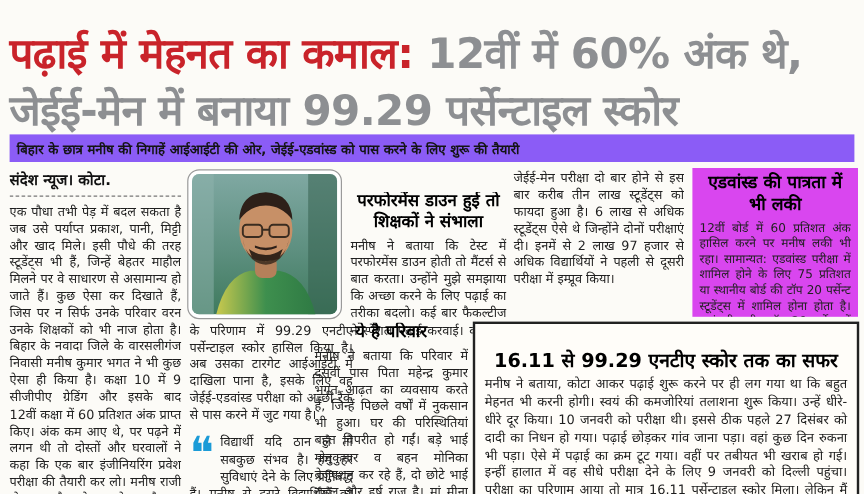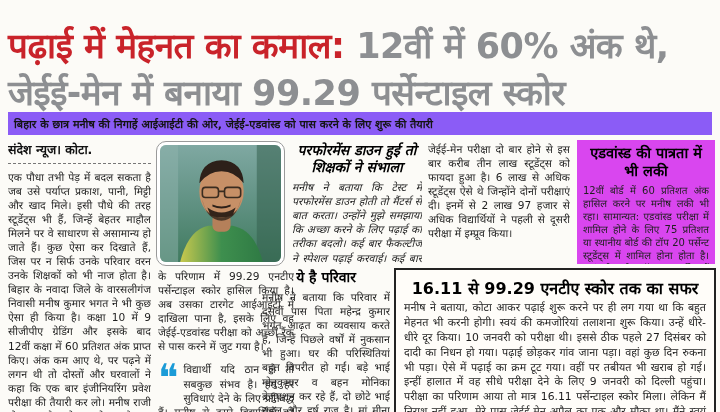--- a/index.html
+++ b/index.html
@@ -52,21 +52,21 @@
     background:#d946ef; box-sizing:border-box; padding:5px 6px;
   }
   .cream .sec-h { font-size:14.5px; }
   
   .jbox {
     position:absolute; left:394px; top:268px; width:322px; height:160px;
     box-sizing:border-box; border:2px solid #222; background:#fffdf9;
     padding:3px 8px 4px 8px;
   }
   .jbox-h {
-    text-align:center; font-weight:bold; font-size:16px; color:#000; margin:4px 0 2px 0;
+    text-align:center; font-weight:bold; font-size:16px; color:#000; margin:16px 0 2px 0;
   }
   .jbox-b { text-align:justify; font-size:10.8px; line-height:1.38; color:#1d1d1d; }
 </style>
 </head>
 <body>
 
 <div class="page">
 
   <h1 class="headline">
     <span class="hl-red">पढ़ाई में मेहनत का कमाल</span><span class="hl-red">: </span><span class="hl-gray">12वीं में 60% अंक थे, जेईई-मेन में बनाया 99.29 पर्सेन्टाइल स्कोर</span>
@@ -117,21 +117,21 @@
   </div>
 
   <div class="col" style="left:158px; top:269px; width:136px; height:143px; overflow:hidden;">
     <div>के परिणाम में 99.29 एनटीए पर्सेन्टाइल स्कोर हासिल किया है। अब उसका टारगेट आईआईटी में दाखिला पाना है, इसके लिए वह जेईई-एडवांस्ड परीक्षा को अच्छी रैंक से पास करने में जुट गया है।</div>
     <div class="quote">
       <span class="quote-glyph">❝</span>
       <span>विद्यार्थी यदि ठान ले तो सबकुछ संभव है। हम हर सुविधाएं देने के लिए प्रतिबद्ध हैं। मनीष से दूसरे विद्यार्थियों को प्रेरित होना चाहिए, हालात विपरीत हों तो भी हिम्मत नहीं हारते हुए आगे बढ़ना चाहिए।</span>
     </div>
   </div>
 
-  <div class="col" style="left:292px; top:142px; width:130px; height:122px; overflow:hidden;font-style:italic;">
+  <div class="col" style="left:292px; top:160px; width:130px; height:122px; overflow:hidden;">
     <div class="sec-h">परफोरमेंस डाउन हुई तो शिक्षकों ने संभाला</div>
     <div>मनीष ने बताया कि टेस्ट में परफोरमेंस डाउन होती तो मैंटर्स से बात करता। उन्होंने मुझे समझाया कि अच्छा करने के लिए पढ़ाई का तरीका बदलो। कई बार फैकल्टीज ने स्पेशल पढ़ाई करवाई। कई बार फैकल्टीज ने कॉल पर भी मेरी समस्याओं का समाधान किया।</div>
   </div>
 
   <div class="col" style="left:262px; top:269px; width:128px; height:143px; overflow:hidden;">
     <div class="sec-h">ये है परिवार</div>
     <div>मनीष ने बताया कि परिवार में दसवीं पास पिता महेन्द्र कुमार भगत आढ़त का व्यवसाय करते हैं, जिन्हें पिछले वर्षों में नुकसान भी हुआ। घर की परिस्थितियां बहुत विपरीत हो गईं। बड़े भाई मोनुकुमार व बहन मोनिका ब्रेजुएशन कर रहे हैं, दो छोटे भाई राहुल और हर्ष राज है। मां मीना देवी भी 10वीं तक पढ़ी हैं और</div>
   </div>
 
   <div class="col" style="left:428px; top:142px; width:142px; height:122px; overflow:hidden;">

